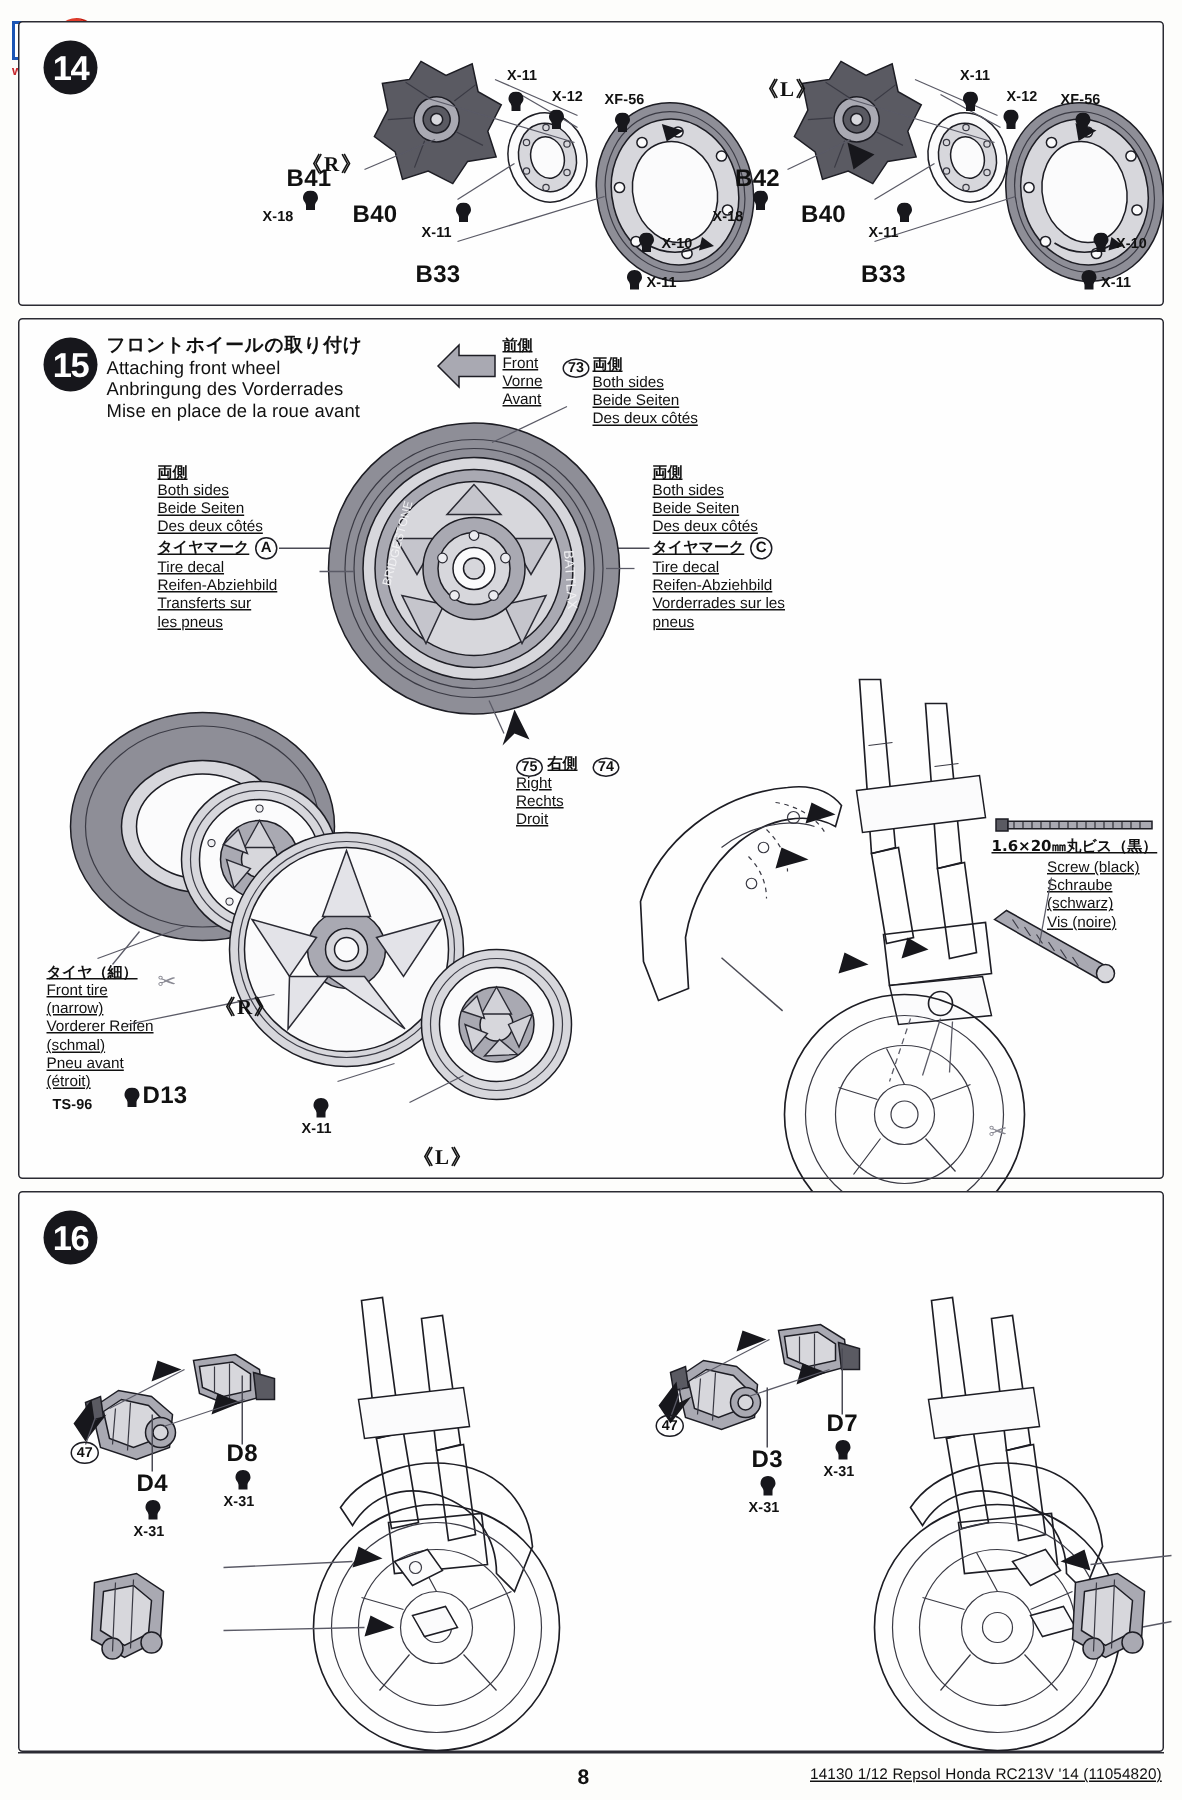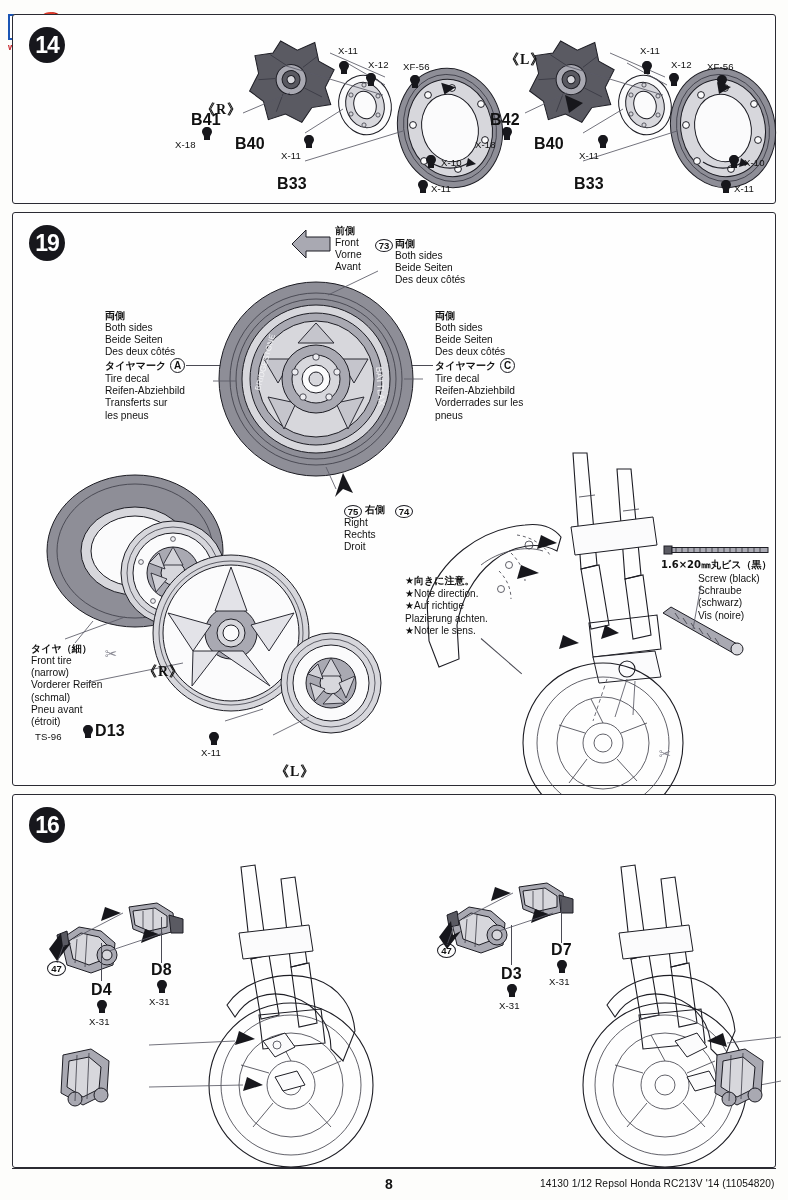--- a/index.html
+++ b/index.html
@@ -61,34 +61,34 @@
   .heading .jp {
     font-family: "DejaVu Sans", sans-serif;
     font-size: 12.5px; font-weight: 600; letter-spacing: .4px;
     white-space: nowrap;
   }
   .heading .ln {
     font-size: 12.3px; white-space: nowrap; letter-spacing: .05px;
   }
 
   
-  .cap { position: absolute; line-height: 1.2; font-size: 10.2px; }
+  .cap { position: absolute; line-height: 1.2; font-size: 10.2px; text-decoration: underline; }
   .cap .jp { font-family: "DejaVu Sans", sans-serif; font-size: 10px; font-weight: 600; }
   .cap div { white-space: nowrap; }
   .cap.wrap div { white-space: normal; }
 
   .partlabel {
     position: absolute;
     font-size: 16px; font-weight: bold;
     font-family: "Liberation Sans", sans-serif;
     letter-spacing: .2px;
   }
   .paintlabel {
     position: absolute;
-    font-size: 9.6px; font-weight: 400;
+    font-size: 9.6px; font-weight: 700;
     letter-spacing: .1px;
   }
   .marker-letter {
     position:absolute;
     font-size: 14px; font-weight: bold;
     font-family: "Liberation Serif", serif;
     letter-spacing: 1px;
   }
   .circle-num {
     position: absolute;
@@ -391,22 +391,28 @@
     <div class="drop" style="left:707px; top:165px;">
       <svg width="12" height="14" viewBox="0 0 12 14">
           <path class="arrowhd" d="M6,0 C9,0 11,2 11,5 C11,7 9,8 9,10 L9,13 L3,13 L3,10 C3,8 1,7 1,5 C1,2 3,0 6,0Z"></path>
         </svg>
     </div>
     <div class="paintlabel" style="left:721px; top:168px;">X-11</div>
   </div>
 
   <div class="panel" id="panel-15">
 
-    <div class="step-badge" style="left:16px; top:12px;">19</div>
-
+    <div class="step-badge" style="left:16px; top:12px;">15</div>
+
+    <div class="heading" style="left:58px; top:10px;">
+      <div class="jp">フロントホイールの取り付け</div>
+      <div class="ln">Attaching front wheel</div>
+      <div class="ln">Anbringung des Vorderrades</div>
+      <div class="ln">Mise en place de la roue avant</div>
+    </div>
 
     
     <svg class="art front-arrow" style="left:277px; top:14px;" width="42" height="34" viewBox="0 0 42 34">
       <path class="fill-md" d="M2,17 L16,3 L16,10 L40,10 L40,24 L16,24 L16,31 Z"></path>
     </svg>
     <div class="cap" style="left:322px; top:12px;">
       <div class="jp">前側</div>
       <div>Front</div>
       <div>Vorne</div>
       <div>Avant</div>
@@ -542,27 +548,20 @@
       <circle class="stroke-thin" cx="182" cy="290" r="46"></circle>
       <circle class="stroke-thin" cx="182" cy="290" r="20"></circle>
       <circle class="stroke-thin" cx="182" cy="290" r="9"></circle>
       <path class="stroke-thin" d="M182,270 L170,246 M200,280 L226,270 M196,306 L216,328 M166,306 L148,330 M164,280 L138,272"></path>
       <path class="lead" stroke-dasharray="4,3" d="M186,226 L172,268"></path>
       <path class="lead" d="M206,226 L194,264"></path>
       <path class="lead" d="M214,228 L212,262"></path>
     </svg>
 
     
-    <div class="stars" style="left:392px; top:362px;">
-      <div class="jp">★向きに注意。</div>
-      <div>★Note direction.</div>
-      <div>★Auf richtige</div>
-      <div>Plazierung achten.</div>
-      <div>★Noter le sens.</div>
-    </div>
     <div class="ln-el" style="left:468px; top:425px; width:54px; transform:rotate(41deg);"></div>
 
     
 
     
     <svg class="art" style="left:651px; top:331px;" width="108" height="12" viewBox="0 0 108 12">
       <rect class="fill-dk" x="0" y="2" width="8" height="8"></rect>
       <rect class="fill-md" x="8" y="3.5" width="96" height="5"></rect>
       <path stroke="#1d1d24" stroke-width=".7" d="M12,3.5 L12,8.5 M18,3.5 L18,8.5 M24,3.5 L24,8.5 M30,3.5 L30,8.5 M36,3.5 L36,8.5 M42,3.5 L42,8.5 M48,3.5 L48,8.5 M54,3.5 L54,8.5 M60,3.5 L60,8.5 M66,3.5 L66,8.5 M72,3.5 L72,8.5 M78,3.5 L78,8.5 M84,3.5 L84,8.5 M90,3.5 L90,8.5 M96,3.5 L96,8.5"></path>
     </svg>
@@ -840,15 +839,15 @@
       <path class="fill-md" d="M16,12 L44,6 L62,18 L60,50 L36,62 L14,50 Z"></path>
       <path class="fill-lt" d="M22,18 L42,14 L54,24 L52,46 L36,54 L20,44 Z"></path>
       <circle class="fill-md" cx="28" cy="56" r="7"></circle>
       <circle class="fill-md" cx="54" cy="52" r="7"></circle>
       <path class="stroke-thin" d="M30,12 L28,58 M42,10 L40,56"></path>
     </svg>
   </div>
 
   <div class="footer-rule"></div>
   <div class="pageno" style="left:385px; top:1176px;">8</div>
-  <div class="footid" style="left:540px; top:1178px;">14130  1/12 Repsol Honda RC213V '14 (11054820)</div>
+  <div class="footid" style="left:540px; top:1178px;text-decoration:underline;">14130  1/12 Repsol Honda RC213V '14 (11054820)</div>
 
 </div>
 
 </body></html>

